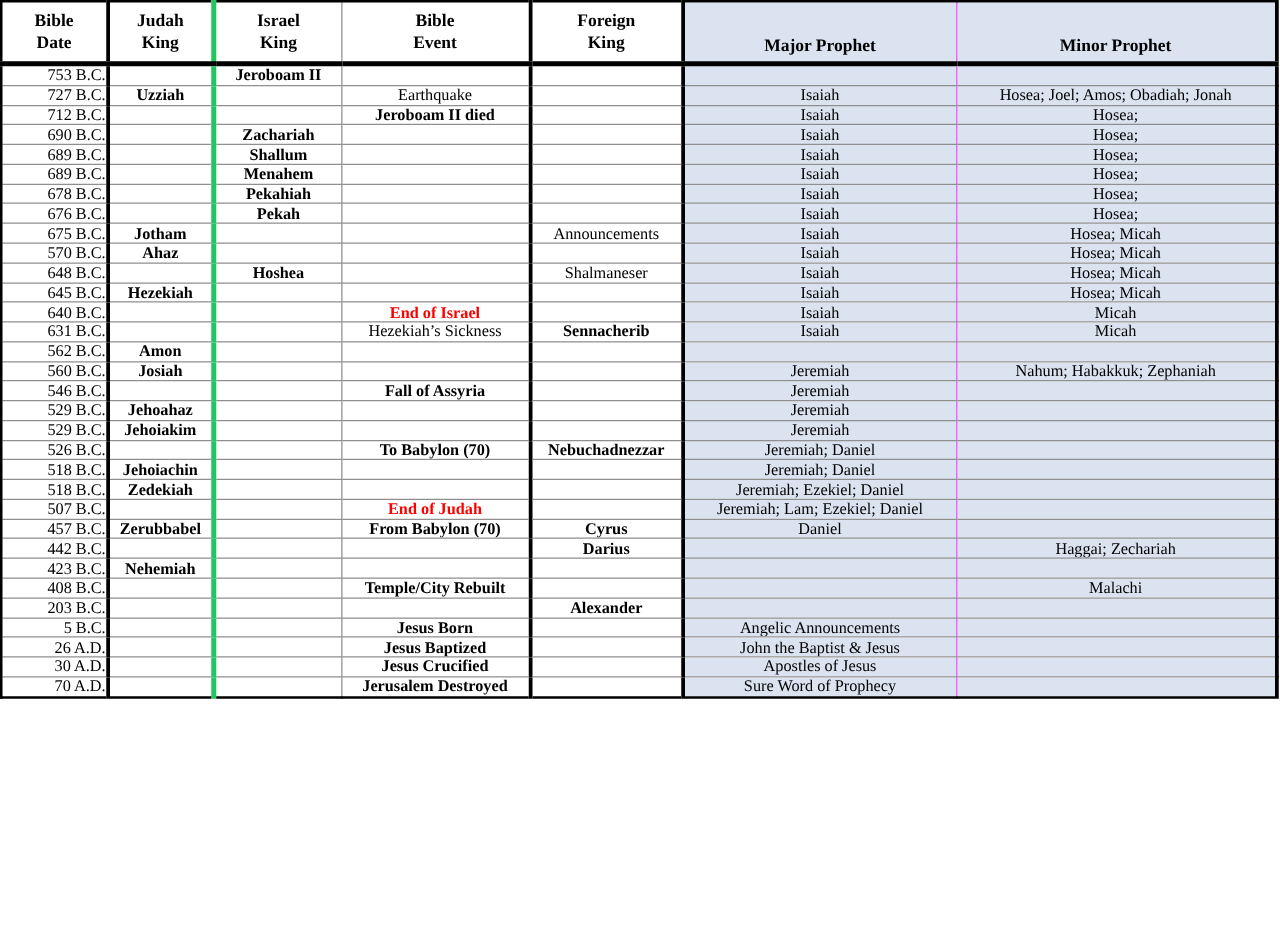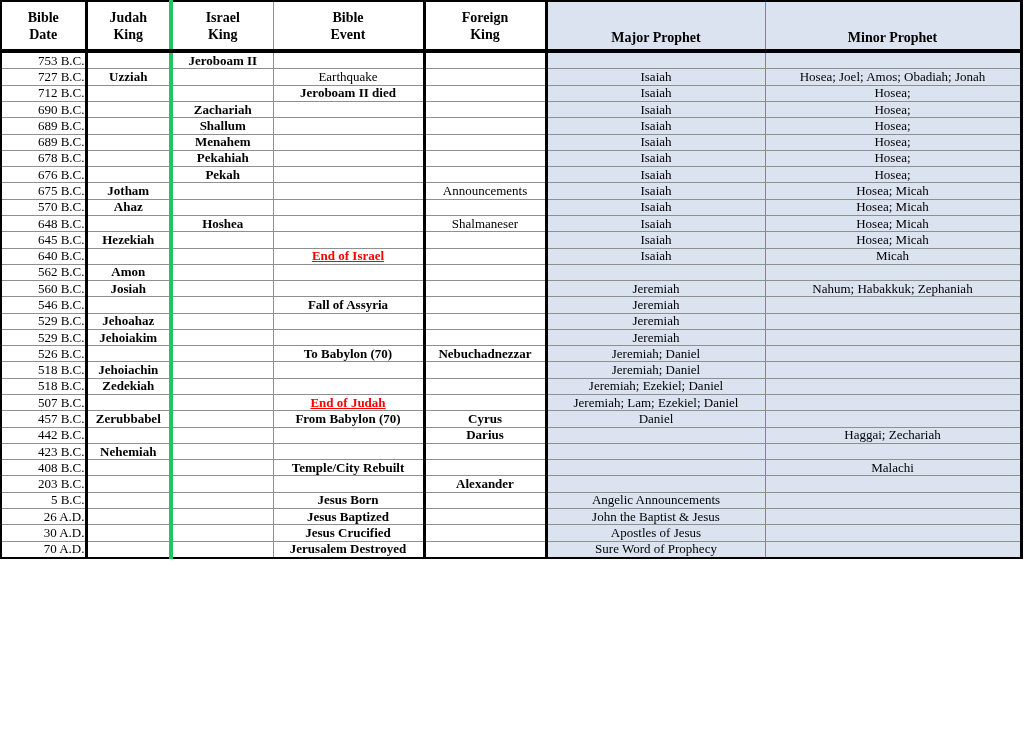--- a/index.html
+++ b/index.html
@@ -59,21 +59,21 @@
   .col-israel  { border-right: 1px solid #909090; }
   .col-event   { border-right: 3px solid #000; }
   .col-foreign { border-right: 3px solid #000; }
   .col-major   { border-right: 1px solid #d946ef; margin-left: 48px; }
   .col-minor   { border-right: none; }
 
   tbody td.col-major, tbody td.col-minor { background: #dbe3f0; }
   tbody td.col-date { padding-left: 12px; text-align: right; }
 
   td.bold { font-weight: bold; }
-  td.red  { color: #fe0000; text-decoration: underline; }
+  td.red  { color: #fe0000; }
 </style>
 </head>
 <body>
 
 <table class="timeline">
   <colgroup>
     <col class="c-date">
       <col class="c-judah">
       <col class="c-israel">
     <col class="c-event">
@@ -223,20 +223,29 @@
       <tr>
         <td class="col-date">640 B.C.</td>
         <td class="col-judah"></td>
         <td class="col-israel"></td>
         <td class="col-event bold red">End of Israel</td>
         <td class="col-foreign"></td>
         <td class="col-major">Isaiah</td>
         <td class="col-minor">Micah</td>
       </tr>
       <tr>
+        <td class="col-date">631 B.C.</td>
+        <td class="col-judah"></td>
+        <td class="col-israel"></td>
+        <td class="col-event">Hezekiah’s Sickness</td>
+        <td class="col-foreign bold">Sennacherib</td>
+        <td class="col-major">Isaiah</td>
+        <td class="col-minor">Micah</td>
+      </tr>
+      <tr>
         <td class="col-date">562 B.C.</td>
         <td class="col-judah bold">Amon</td>
         <td class="col-israel"></td>
         <td class="col-event"></td>
         <td class="col-foreign"></td>
         <td class="col-major"></td>
         <td class="col-minor"></td>
       </tr>
       <tr>
         <td class="col-date">560 B.C.</td>

